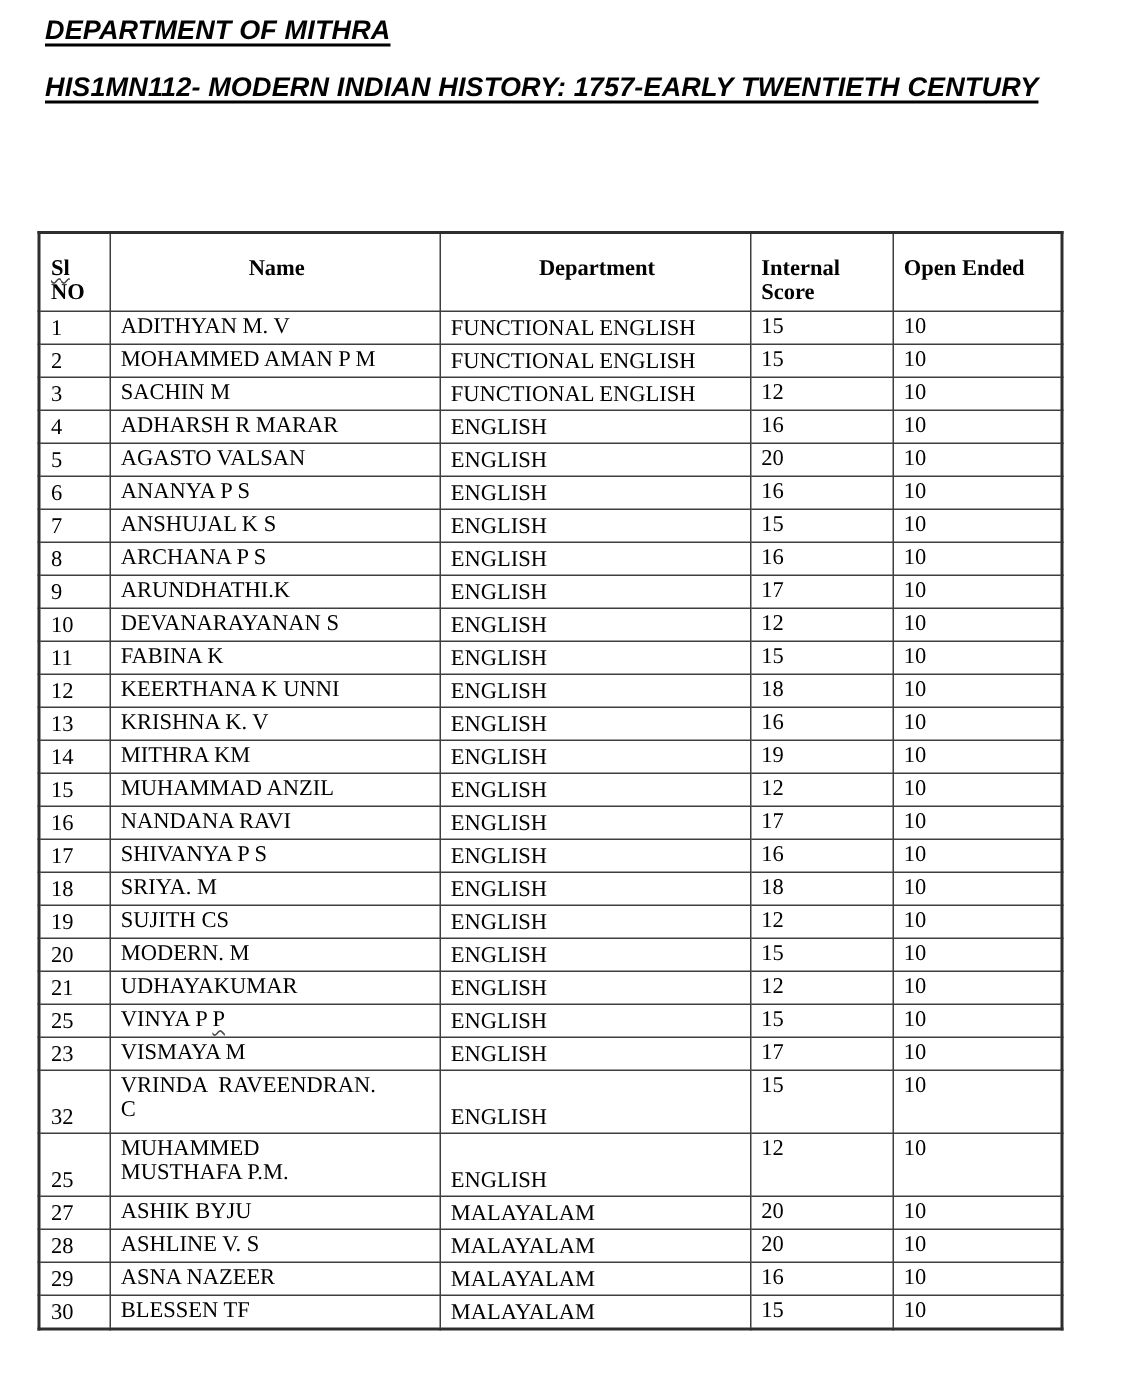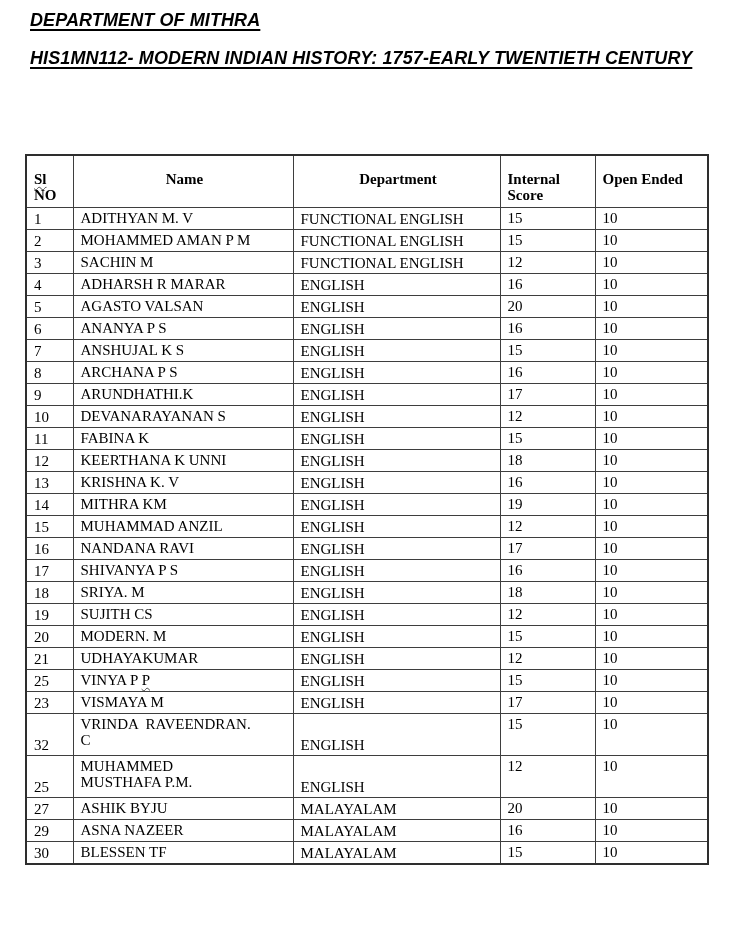--- a/index.html
+++ b/index.html
@@ -269,20 +269,27 @@
           <td class="c-open">10</td>
         </tr>
         <tr>
           <td class="c-sl">27</td>
           <td class="c-name">ASHIK BYJU</td>
           <td class="c-dept">MALAYALAM</td>
           <td class="c-int">20</td>
           <td class="c-open">10</td>
         </tr>
         <tr>
+          <td class="c-sl">28</td>
+          <td class="c-name">ASHLINE V. S</td>
+          <td class="c-dept">MALAYALAM</td>
+          <td class="c-int">20</td>
+          <td class="c-open">10</td>
+        </tr>
+        <tr>
           <td class="c-sl">29</td>
           <td class="c-name">ASNA NAZEER</td>
           <td class="c-dept">MALAYALAM</td>
           <td class="c-int">16</td>
           <td class="c-open">10</td>
         </tr>
         <tr>
           <td class="c-sl">30</td>
           <td class="c-name">BLESSEN TF</td>
           <td class="c-dept">MALAYALAM</td>

